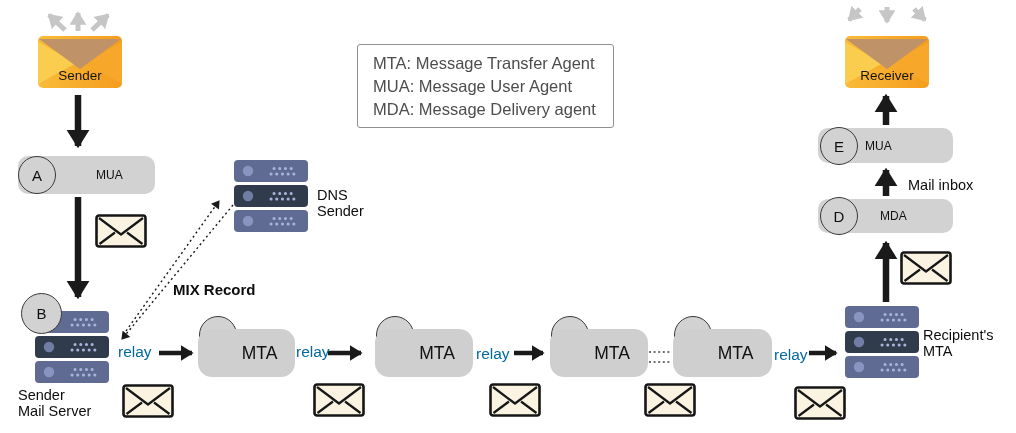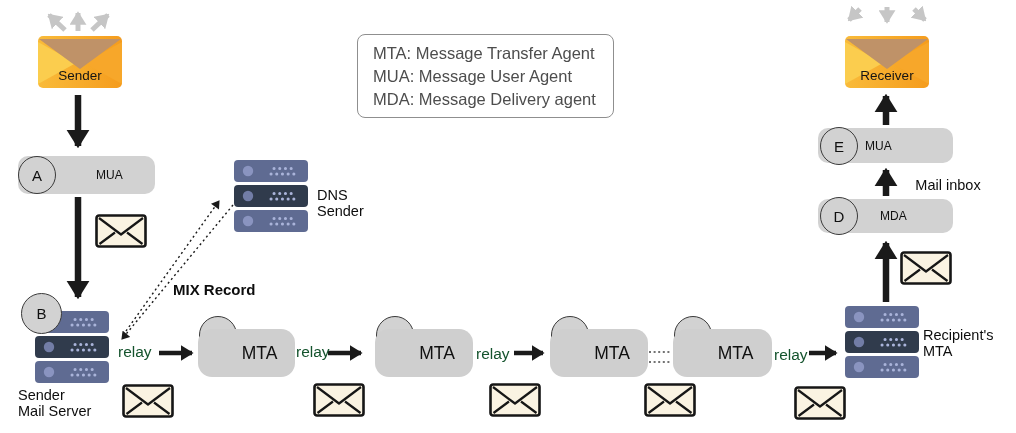--- a/index.html
+++ b/index.html
@@ -6,22 +6,22 @@
   .canvas{
     position:relative;width:1016px;height:433px;background:#fff;overflow:hidden;
     font-family:"Liberation Sans",sans-serif;color:#111;
   }
   .abs{position:absolute;}
   svg{display:block;}
   .layer{position:absolute;left:0;top:0;}
 
   
   .legend{
-    position:absolute;left:357px;top:34px;width:257px;height:84px;
-    border:1.5px solid #8f8f8f;border-radius:8px;box-sizing:border-box;
+    position:absolute;left:357px;top:44px;width:257px;height:84px;
+    border:1.5px solid #8f8f8f;border-radius:3px;box-sizing:border-box;
     padding:7px 0 0 15px;background:#fff;
   }
   .legend div{font-size:16.5px;line-height:23px;color:#4d4d4d;font-weight:400;}
 
   
   .pill{
     position:absolute;background:#d2d2d2;border-radius:10px;
     display:flex;align-items:center;font-size:12px;font-weight:400;color:#101010;
   }
   .mta-box{
@@ -33,21 +33,21 @@
     position:absolute;width:38px;height:38px;border-radius:50%;
     background:#d2d2d2;border:1.6px solid #3a3a3a;box-sizing:border-box;
     display:flex;align-items:center;justify-content:center;
     font-size:15px;font-weight:500;color:#101010;
   }
   .caption{
     position:absolute;font-size:14.5px;font-weight:500;color:#0d0d0d;
     line-height:16px;
   }
   .relay{
-    position:absolute;font-size:15.5px;font-weight:500;color:#14532d;
+    position:absolute;font-size:15.5px;font-weight:500;color:#0369a1;
   }
   .env-label{
     position:absolute;left:0;right:0;bottom:5px;text-align:center;
     font-size:13.5px;font-weight:500;color:#141414;
   }
   .mix{position:absolute;left:173px;top:281px;font-size:15px;font-weight:600;color:#0d0d0d;text-align:center;}
 </style>
 </head>
 <body>
 
@@ -247,21 +247,21 @@
     <div>Recipient's</div>
     <div>MTA</div>
   </div>
 
   <div class="pill" style="left:818px;top:199px;width:135px;height:34px;padding-left:62px;box-sizing:border-box;">
     <span>MDA</span>
   </div>
   <div class="badge" style="left:820px;top:197px;">
     <span>D</span>
   </div>
-  <div class="caption" style="left:908px;top:177px;width:80px;text-align:center;">Mail inbox</div>
+  <div class="caption" style="left:908px;top:177px;width:80px;text-align:left;">Mail inbox</div>
 
   <div class="pill" style="left:818px;top:128px;width:135px;height:35px;padding-left:47px;box-sizing:border-box;">
     <span>MUA</span>
   </div>
   <div class="badge" style="left:820px;top:127px;">
     <span>E</span>
   </div>
 
 </div>
 

